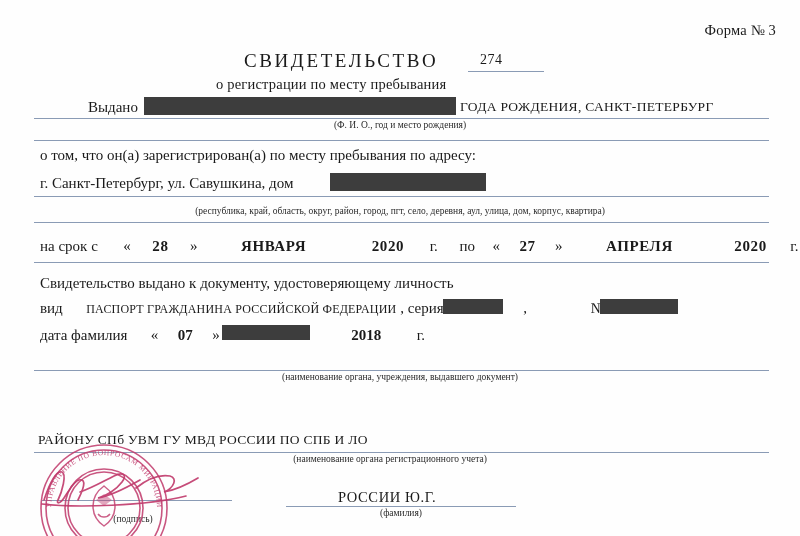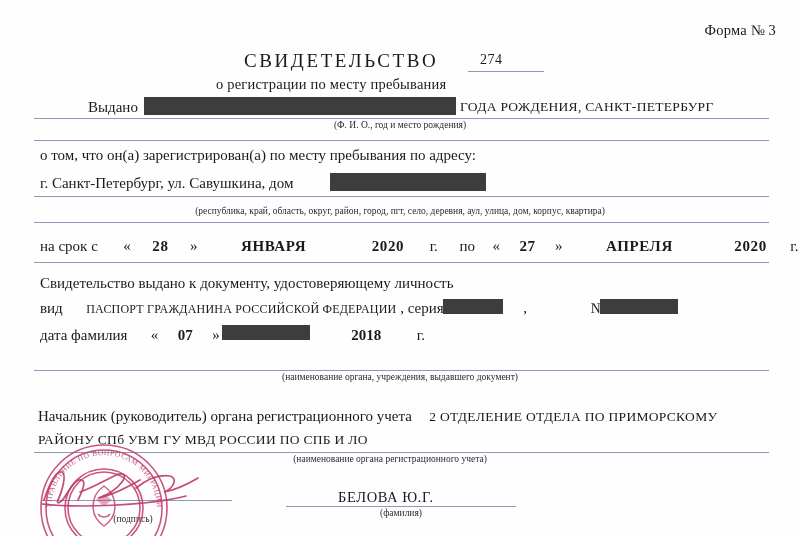--- a/index.html
+++ b/index.html
@@ -369,32 +369,27 @@
     <span style="display:inline-block;width:124px"></span>
     <span style="font-weight:bold">2018</span>
     <span style="display:inline-block;width:28px"></span>
     <span>г.</span>
   </div>
   <div class="abs" id="date-red"></div>
 
   <div class="rule" id="organ-rule"></div>
   <div class="abs hint" id="organ-hint">(наименование органа, учреждения, выдавшего документ)</div>
 
-  <div class="abs" id="chief-line">
-    <span>Начальник (руководитель) органа регистрационного учета</span>
-    <span style="display:inline-block;width:10px"></span>
-    <span id="chief-org1">2 ОТДЕЛЕНИЕ ОТДЕЛА  ПО ПРИМОРСКОМУ</span>
-  </div>
   <div class="abs" id="chief-org2">РАЙОНУ СПб УВМ  ГУ  МВД РОССИИ  ПО СПБ  И  ЛО</div>
   <div class="rule" id="chief-rule"></div>
   <div class="abs hint" id="chief-hint">(наименование органа регистрационного учета)</div>
 
   <div class="rule" id="sig-rule"></div>
   <div class="abs hint" id="sig-hint">(подпись)</div>
-  <div class="abs" id="fam-name">БЕЛОВА Ю.Г.</div>
+  <div class="abs" id="fam-name">РОССИИ Ю.Г.</div>
   <div class="rule" id="fam-rule"></div>
   <div class="abs hint" id="fam-hint">(фамилия)</div>
 
   <svg class="abs" id="stamp" viewBox="0 0 132 132">
     <g fill="none" stroke="#c0396b" stroke-width="1.6" opacity="0.85">
       <circle cx="66" cy="66" r="63"></circle>
       <circle cx="66" cy="66" r="58"></circle>
       <circle cx="66" cy="66" r="39"></circle>
       <circle cx="66" cy="66" r="36"></circle>
     </g>

